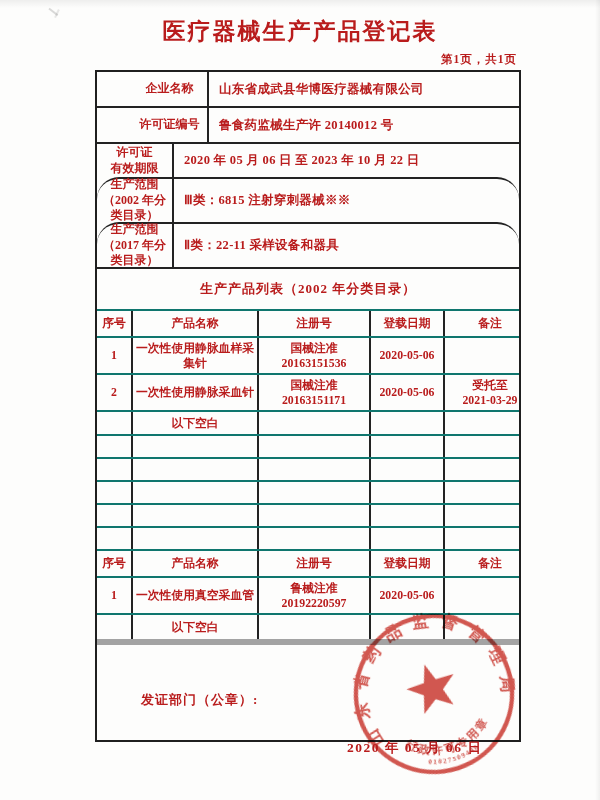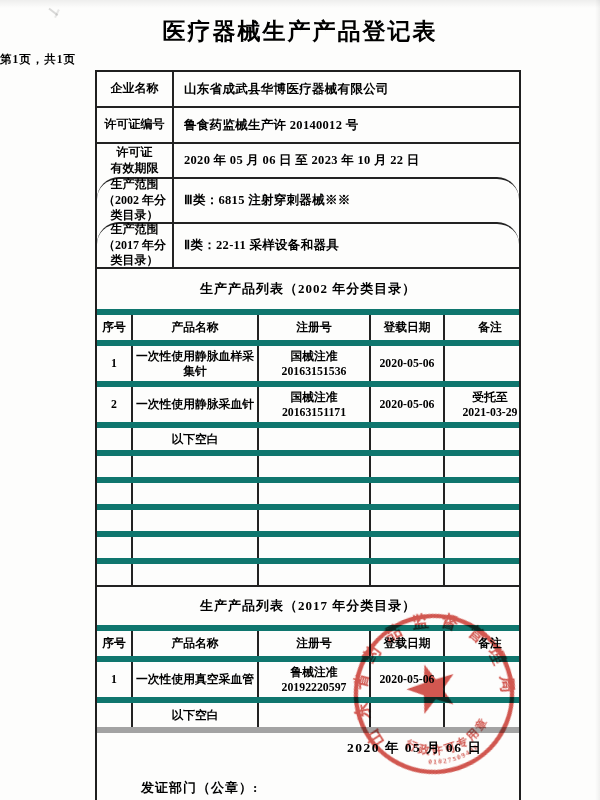--- a/index.html
+++ b/index.html
@@ -1,21 +1,21 @@
 <!DOCTYPE html>
 <html><head>
 <meta charset="utf-8">
 <style>
   html,body{margin:0;padding:0;}
   .page{
     position:relative;
     width:600px;height:800px;
     background:#fdfdfc;
     font-family:"Liberation Serif","DejaVu Serif",serif;
-    color:#000000;
+    color:#b91c1c;
     overflow:hidden;
   }
   .page::before{
     content:"";position:absolute;left:0;top:0;width:100%;height:8px;
     background:linear-gradient(180deg,rgba(0,0,0,.06),rgba(0,0,0,0));
     pointer-events:none;
   }
   .page::after{
     content:"";position:absolute;right:0;top:0;width:5px;height:100%;
     background:linear-gradient(270deg,rgba(0,0,0,.05),rgba(0,0,0,0));
@@ -24,50 +24,50 @@
   .artifact{position:absolute;background:rgba(90,90,90,.22);}
   .a1{left:48px;top:11px;width:11px;height:1.5px;transform:rotate(38deg);}
   .a2{left:56px;top:9px;width:1.5px;height:9px;transform:rotate(25deg);opacity:.6;}
 
   .title{
     position:absolute;left:0;top:16px;width:600px;
     text-align:center;font-size:23px;font-weight:700;letter-spacing:2px;
   }
   .page-info{
     position:absolute;left:0;top:52px;width:517px;
-    font-size:11.5px;font-weight:700;letter-spacing:1px;
+    text-align:right;font-size:11.5px;font-weight:700;letter-spacing:1px;
   }
 
   .doc{
     position:absolute;left:95px;top:70px;width:422px;
     border:2.5px solid #1f1f1f;
     background:transparent;
     font-weight:700;
   }
   .irow{display:flex;border-top:2px solid #222;}
   .irow:first-child{border-top:none;}
   .ilabel{
     width:75px;flex:0 0 75px;border-right:2px solid #222;
     display:flex;align-items:center;justify-content:center;
     text-align:center;font-size:12px;line-height:1.3;white-space:pre-line;
   }
   .ivalue{
     flex:1;display:flex;align-items:center;
     padding-left:10px;font-size:12.5px;letter-spacing:.3px;font-family:Liberation Serif, serif;
   }
-  .h34{height:34px;} .h33{height:33px;} .h43{height:43px;border-radius:22px;}
+  .h34{height:34px;padding-left:35px;} .h33{height:33px;} .h43{height:43px;border-radius:22px;}
 
   .stitle{
     border-top:2px solid #222;height:40px;
     display:flex;align-items:center;justify-content:center;
     font-size:13px;letter-spacing:1px;
   }
   .stitle.s2{height:38px;}
 
-  .prow{display:flex;border-top:6px solid #0f766e;}
+  .prow{display:flex;border-top:2px solid #0f766e;}
   .pc{
     display:flex;align-items:center;justify-content:center;
     text-align:center;border-right:2px solid #222;
     font-size:11.8px;line-height:1.25;white-space:pre-line;overflow:hidden;
   }
   .pc:last-child{border-right:none;padding-left:16px;}
   .c0{width:34px;flex:0 0 34px;}
   .c1{width:124px;flex:0 0 124px;}
   .c2{width:110px;flex:0 0 110px;}
   .c3{width:72px;flex:0 0 72px;}
@@ -192,21 +192,20 @@
         <div class="pc c4"></div>
     </div>
     <div class="prow r21">
       <div class="pc c0"></div>
         <div class="pc c1"></div>
         <div class="pc c2"></div>
         <div class="pc c3"></div>
         <div class="pc c4"></div>
     </div>
 
-    <div class="stitle s2">生产产品列表（2017 年分类目录）</div>
 
     <div class="prow ph">
       <div class="pc c0">序号</div>
       <div class="pc c1">产品名称</div>
       <div class="pc c2">注册号</div>
       <div class="pc c3">登载日期</div>
       <div class="pc c4">备注</div>
     </div>
     <div class="prow r35">
       <div class="pc c0">1</div>

